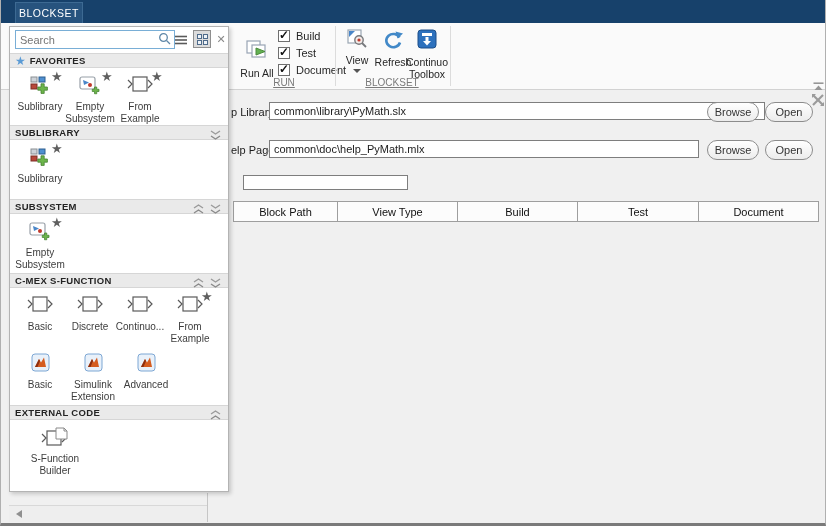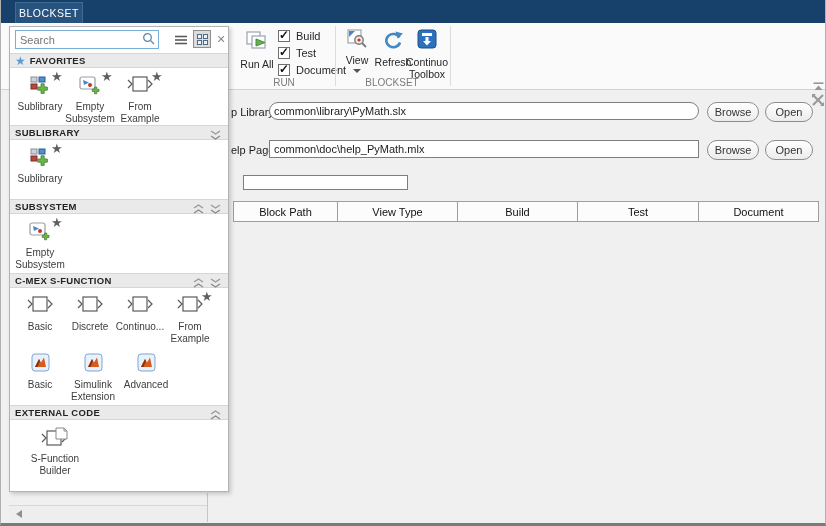--- a/index.html
+++ b/index.html
@@ -17,21 +17,21 @@
     position:absolute; left:14px; top:2px; width:68px; height:21px;
     background:#27537e; border:1px solid #3d6astro; border:1px solid #3d6a93; border-bottom:none;
     color:#ffffff; font-size:10.5px; letter-spacing:.5px;
     display:flex; align-items:center; justify-content:center;
   }
   
   .toolbar { position:absolute; left:0; top:23px; width:826px; height:67px; background:#fafafa; border-bottom:1px solid #d2d2d2; }
   .tb-divider { position:absolute; top:3px; height:60px; width:1px; background:#dcdcdc; }
   .tb-btn { position:absolute; display:flex; flex-direction:column; align-items:center; cursor:default; }
   .tb-btn .lbl { font-size:10.5px; color:#262626; margin-top:2px; text-align:center; line-height:12px; }
-  .tb-group-label { position:absolute; top:54px; font-size:10px; color:#7a7a7a; text-align:center; }
+  .tb-group-label { position:absolute; top:54px; font-size:10px; color:#7a7a7a; text-align:center;text-decoration:underline; }
   .chk-row { position:absolute; display:flex; align-items:center; height:14px; }
   .chk-box { width:12px; height:12px; border:1px solid #6f6f6f; background:#fff; position:relative; }
   .chk-box.checked::after { content:"✓"; position:absolute; left:0px; top:-3px; font-size:12px; font-weight:bold; color:#111; }
   .chk-lbl { font-size:11px; color:#262626; margin-left:6px; }
   .drop-arrow { width:0; height:0; border-left:4px solid transparent; border-right:4px solid transparent; border-top:4px solid #555; margin-top:3px; }
   
   .main { position:absolute; left:0; top:90px; width:826px; height:436px; background:#f0f0f0; }
   .fld-label { position:absolute; font-size:11px; color:#1c1c1c; }
   .fld-input { position:absolute; font-family:"Liberation Sans",sans-serif; font-size:11px; color:#1c1c1c; border:1px solid #7e7e7e; background:#fff; padding:1px 4px; height:18px; }
   .pill-btn {
@@ -44,21 +44,21 @@
     background:#fcfcfc; border-top:1px solid #9e9e9e; border-bottom:1px solid #9e9e9e; border-right:1px solid #9e9e9e;
     font-size:11px; font-weight:normal; color:#111; display:flex; align-items:center; justify-content:center;
   }
   .th:first-child { border-left:1px solid #9e9e9e; }
   
   .palette {
     position:absolute; left:8px; top:26px; width:220px; height:466px; background:#ffffff;
     border:1px solid #b3b3b3; box-shadow:2px 2px 4px rgba(0,0,0,.18); z-index:5;
   }
   .search-row { position:relative; height:26px; background:#fff; }
-  .search-box { position:absolute; left:5px; top:3px; width:144px; height:19px; border:1px solid #79aed6; background:#fff; display:flex; align-items:center; }
+  .search-box { position:absolute; left:5px; top:3px; width:160px; height:19px; border:1px solid #79aed6; background:#fff; display:flex; align-items:center; }
   .search-box input { flex:1; border:none; outline:none; font-family:"Liberation Sans",sans-serif; font-size:11px; color:#444; padding:0 4px; min-width:0; background:transparent; }
   .mini-icon { position:absolute; display:flex; align-items:center; justify-content:center; cursor:default; }
   .grid-btn { border:1px solid #8f8f8f; background:#dcdcdc; }
   .sec-h {
     height:15px; background:#eaeaea; border-top:1px solid #d6d6d6; border-bottom:1px solid #d6d6d6;
     display:flex; align-items:center; padding:0 5px; position:relative;
   }
   .sec-title { font-size:9.5px; font-weight:bold; color:#242424; letter-spacing:.3px; }
   .sec-ctl { position:absolute; top:1px; display:flex; gap:6px; }
   .sec-body { display:flex; align-items:flex-start; padding:7px 2px 0 5px; background:#fff; }
@@ -81,21 +81,21 @@
 <div class="window">
 
   <div class="tabstrip">
     <div class="tab">
       <span>BLOCKSET</span>
     </div>
   </div>
 
   <div class="toolbar">
 
-    <div class="tb-btn" style="left:238px; top:7px; width:36px;justify-content:space-between;">
+    <div class="tb-btn" style="left:238px; top:16px; width:36px;justify-content:space-between;">
       <span>
         <svg width="26" height="22" viewBox="0 0 26 22">
           <rect x="3" y="2" width="13" height="12" fill="#fff" stroke="#98a4b4" stroke-width="1.2"></rect>
           <rect x="8" y="6" width="13" height="12" fill="#fff" stroke="#98a4b4" stroke-width="1.2"></rect>
           <polygon points="12,9 21,12.5 12,16" fill="#63b152" stroke="#4a8a3c" stroke-width="1"></polygon>
         </svg>
       </span>
       <span class="lbl">Run All</span>
     </div>
 
@@ -166,21 +166,21 @@
         <svg width="14" height="14" viewBox="0 0 14 14">
           <line x1="2" y1="2" x2="12" y2="12" stroke="#9a9a9a" stroke-width="2.2"></line>
           <line x1="12" y1="2" x2="2" y2="12" stroke="#9a9a9a" stroke-width="2.2"></line>
           <polygon points="1,1 5,1 1,5" fill="#9a9a9a"></polygon>
           <polygon points="13,13 9,13 13,9" fill="#9a9a9a"></polygon>
         </svg>
       </div>
     </div>
 
     <div class="fld-label" style="left:230px; top:16px;">p Library:</div>
-    <input class="fld-input" style="left: 268px; top: 12px; width: 430px; border-radius: 9px;" value="common\library\PyMath.slx">
+    <input class="fld-input" style="left: 268px; top: 12px; width: 496px;" value="common\library\PyMath.slx">
     <div class="pill-btn" style="left:706px; top:12px; width:52px;">
       <span>Browse</span>
     </div>
     <div class="pill-btn" style="left:764px; top:12px; width:48px;">
       <span>Open</span>
     </div>
 
     <div class="fld-label" style="left:230px; top:54px;">elp Page</div>
     <input class="fld-input" style="left: 268px; top: 50px; width: 430px;" value="common\doc\help_PyMath.mlx">
     <div class="pill-btn" style="left:706px; top:50px; width:52px;">

